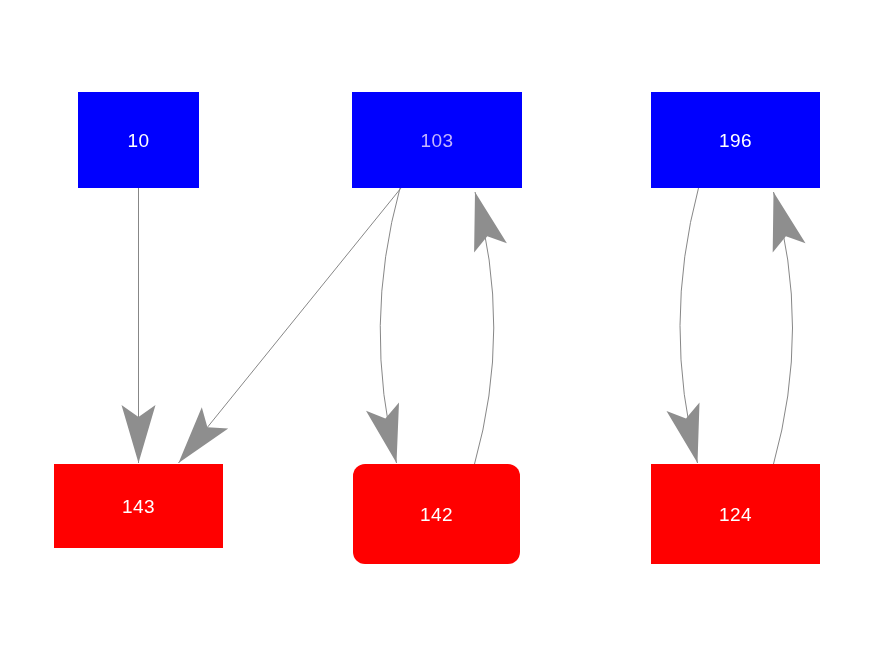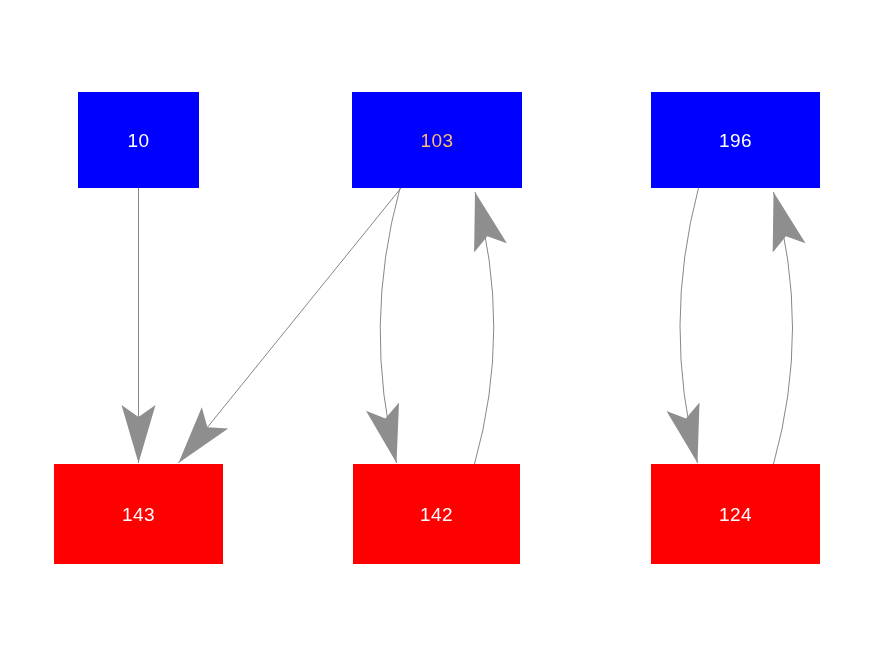--- a/index.html
+++ b/index.html
@@ -45,27 +45,27 @@
       <path d="M 698.5 188 Q 662 325.5 697.5 463" fill="none" stroke="#878787" stroke-width="1"></path>
       <polygon points="697.5,463.0 666.5,411.1 686.0,418.5 699.5,402.6" fill="#8e8e8e"></polygon>
       <path d="M 773.5 464 Q 811.5 328 773.5 192" fill="none" stroke="#878787" stroke-width="1"></path>
       <polygon points="773.5,192.0 805.5,243.3 785.9,236.3 772.7,252.4" fill="#8e8e8e"></polygon>
     </svg>
 
   <div class="node" style="left: 78px; top: 92px; width: 121px; height: 96px; background: rgb(0, 0, 255);">
     <span class="node-label" style="color: rgb(255, 255, 255);">10</span>
   </div>
   <div class="node" style="left: 352px; top: 92px; width: 170px; height: 96px; background: rgb(0, 0, 255);">
-    <span class="node-label" style="color: #fdba74;">103</span>
+    <span class="node-label" style="color: #c4b5fd;">103</span>
   </div>
   <div class="node" style="left: 651px; top: 92px; width: 169px; height: 96px; background: rgb(0, 0, 255);">
     <span class="node-label" style="color: rgb(255, 255, 255);">196</span>
   </div>
-  <div class="node" style="left: 54px; top: 464px; width: 169px; height: 100px; background: rgb(255, 0, 0);">
+  <div class="node" style="left: 54px; top: 464px; width: 169px; height: 84px; background: rgb(255, 0, 0);">
     <span class="node-label" style="color: rgb(255, 255, 255);">143</span>
   </div>
-  <div class="node" style="left: 353px; top: 464px; width: 167px; height: 100px; background: rgb(255, 0, 0);">
+  <div class="node" style="left: 353px; top: 464px; width: 167px; height: 100px; background: rgb(255, 0, 0); border-radius: 12px;">
     <span class="node-label" style="color: rgb(255, 255, 255);">142</span>
   </div>
   <div class="node" style="left: 651px; top: 464px; width: 169px; height: 100px; background: rgb(255, 0, 0);">
     <span class="node-label" style="color: rgb(255, 255, 255);">124</span>
   </div>
 </div>
 
 </body></html>

